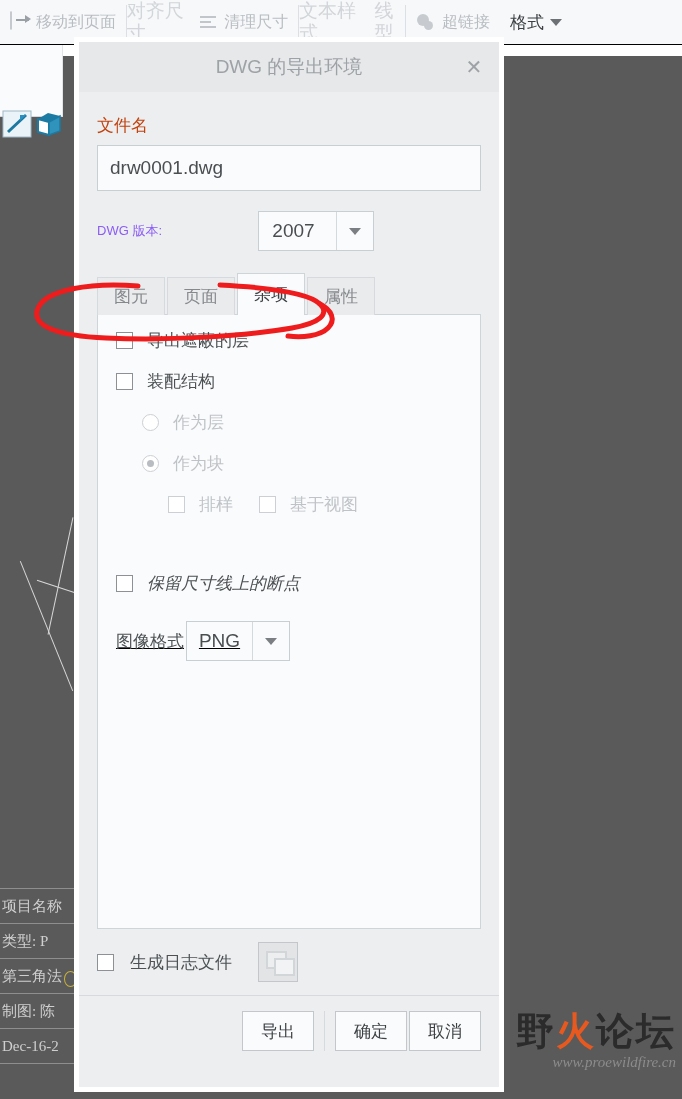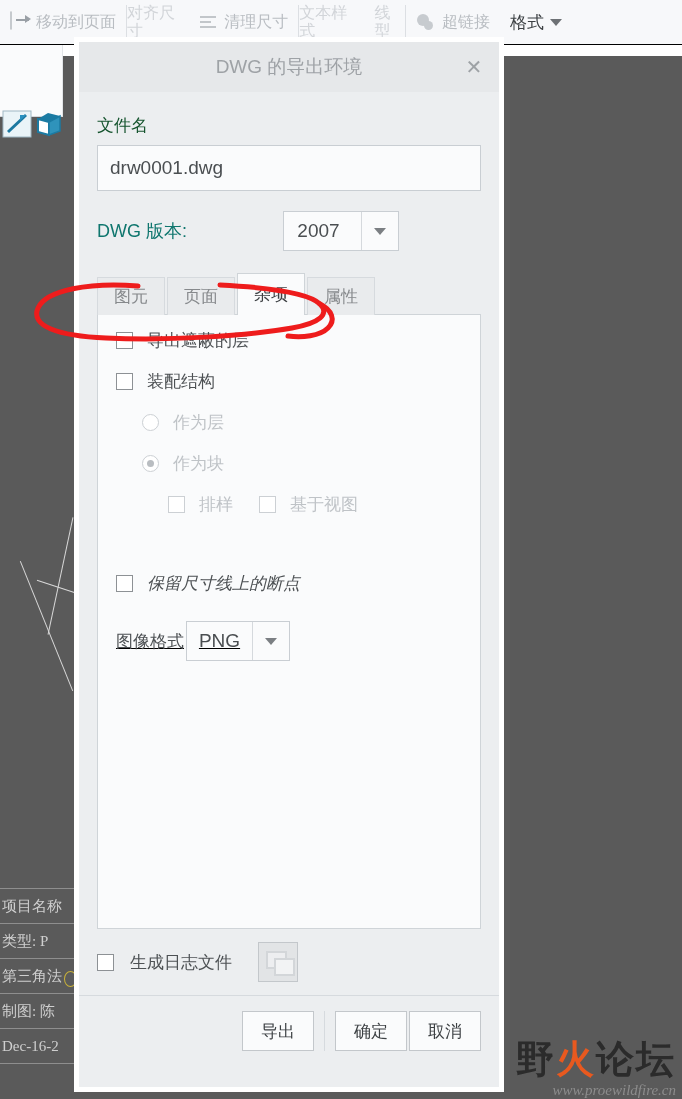--- a/index.html
+++ b/index.html
@@ -18,67 +18,67 @@
   .rb-item{display:flex;align-items:center;gap:6px;padding:0 10px;height:44px;color:#b9bdc2;font-size:16px;white-space:nowrap;}
   .rb-sep{width:1px;height:34px;background:#dcdfe3;}
   .rb-ico{width:20px;height:20px;position:relative;flex:none;}
   .ico-move{border:1.5px solid #c6cace;border-radius:1px;background:#fbfcfd;width:15px;height:18px;}
   .ico-move:after{content:"";position:absolute;left:6px;top:7px;width:13px;height:0;border-top:2px solid #9aa0a6;}
   .ico-move:before{content:"";position:absolute;left:15px;top:3px;border:4px solid transparent;border-left:6px solid #9aa0a6;}
   .ico-clean{width:20px;height:18px;}
   .ico-clean i{position:absolute;left:2px;height:0;border-top:2px solid #c2c6ca;}
   .ico-link{width:20px;height:18px;}
   .ico-link i{position:absolute;border-radius:50%;background:#c7cbcf;}
-  .rb-stack{display:flex;flex-direction:column;justify-content:center;height:44px;color:#cdd1d5;font-size:16px;line-height:1.15;}
+  .rb-stack{display:flex;flex-direction:column;justify-content:center;height:44px;color:#cdd1d5;font-size:19px;line-height:1.15;}
   .rb-top-clip{color:#d2d5d9;}
   .ribbon2{
     position:absolute;left:0;top:44px;width:682px;height:12px;background:#fff;
   }
   .left-toolstrip{
     position:absolute;left:0;top:44px;width:62px;height:72px;background:#fafbfc;
     border-bottom:1px solid #d4d8dc;border-right:1px solid #e2e5e8;
   }
   .lt-dark{position:absolute;left:0;top:44px;width:62px;height:16px;background:#5a5a5a;}
   .cube{position:absolute;left:34px;top:66px;}
   .pencil{position:absolute;left:2px;top:66px;}
   .workarea{position:absolute;left:0;top:116px;width:682px;height:983px;background:#5a5a5a;}
   .dwg-line{position:absolute;background:#d8d8d8;}
   
   .titleblock{position:absolute;left:-2px;top:772px;width:80px;color:#cfcfcf;
     font-family:"Liberation Serif","DejaVu Serif",serif;font-size:15px;}
   .tb-row{height:34px;border:1px solid #8e8e8e;border-bottom:none;display:flex;align-items:center;padding-left:3px;white-space:nowrap;overflow:hidden;}
   .tb-row:last-child{border-bottom:1px solid #8e8e8e;}
   .tb-circle{display:inline-block;width:14px;height:14px;border-radius:50%;border:1.5px solid #c9b23a;margin-left:2px;position:relative;top:3px;}
   
-  .watermark{position:absolute;right:6px;bottom:0;text-align:right;pointer-events:none;}
+  .watermark{position:absolute;right:6px;bottom:28px;text-align:right;pointer-events:none;}
   .wm-main{font-size:38px;color:#2b2b2b;font-weight:bold;letter-spacing:2px;
     font-family:"DejaVu Sans","Liberation Sans",sans-serif;line-height:1;}
   .wm-flame{color:#e8591f;}
   .wm-url{font-size:15px;color:#8c8c8c;font-style:italic;margin-top:4px;
     font-family:"Liberation Serif",serif;}
   
   #dialog{
     position:absolute;left:74px;top:37px;width:430px;height:1055px;
     background:#eceef0;border:5px solid #ffffff;box-sizing:border-box;
   }
   .dlg-title{
     height:50px;background:#e6e8ea;display:flex;align-items:center;justify-content:center;
     position:relative;
   }
   .dlg-title-text{font-size:19px;color:#9ea2a6;}
   .dlg-close{position:absolute;right:14px;top:14px;width:22px;height:22px;cursor:pointer;color:#9ea2a6;font-size:20px;line-height:22px;text-align:center;font-weight:bold;}
   .dlg-body{padding:0 18px;}
-  .fld-label{font-size:17px;color:#14532d;margin-top:22px;margin-bottom:8px;}
+  .fld-label{font-size:17px;color:#c2410c;margin-top:22px;margin-bottom:8px;}
   .fname-input{
     width:100%;box-sizing:border-box;height:46px;border:1px solid #c9ced3;background:#fafbfc;
     font-size:19px;color:#4a4e51;padding:0 12px;outline:none;
     font-family:"Liberation Sans",sans-serif;
   }
   .ver-row{display:flex;align-items:center;margin-top:20px;}
-  .ver-label{font-size:18px;color:#0f766e;}
+  .ver-label{font-size:13px;color:#8b5cf6;}
   .combo{display:flex;height:40px;border:1px solid #c9ced3;background:#fafbfc;box-sizing:border-box;}
   .combo .val{display:flex;align-items:center;justify-content:center;font-size:19px;color:#4a4e51;padding:0 10px;flex:1;}
   .combo .arrowbox{width:36px;border-left:1px solid #d5d9dd;display:flex;align-items:center;justify-content:center;}
   .caret{width:0;height:0;border-left:6px solid transparent;border-right:6px solid transparent;border-top:7px solid #7b7f83;}
   .ver-combo{width:116px;margin-left:96px;gap:8px;}
   
   .tabs{display:flex;margin-top:22px;align-items:flex-end;}
   .tab{
     height:38px;min-width:66px;padding:16px 16px;background:#e9ebed;border:1px solid #d6dade;border-bottom:none;
     display:flex;align-items:center;justify-content:center;font-size:17px;color:#86898c;

